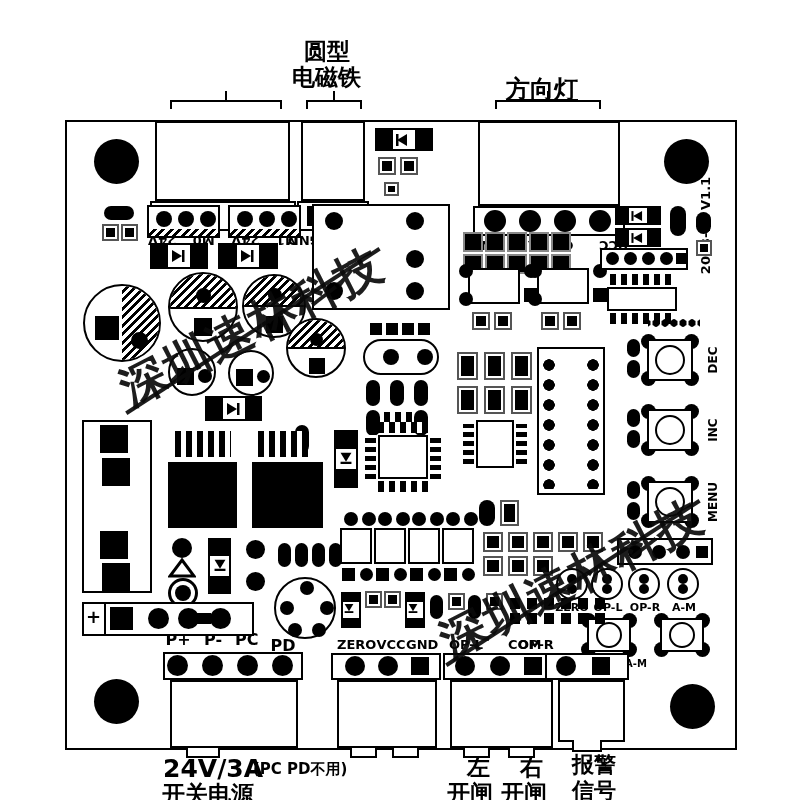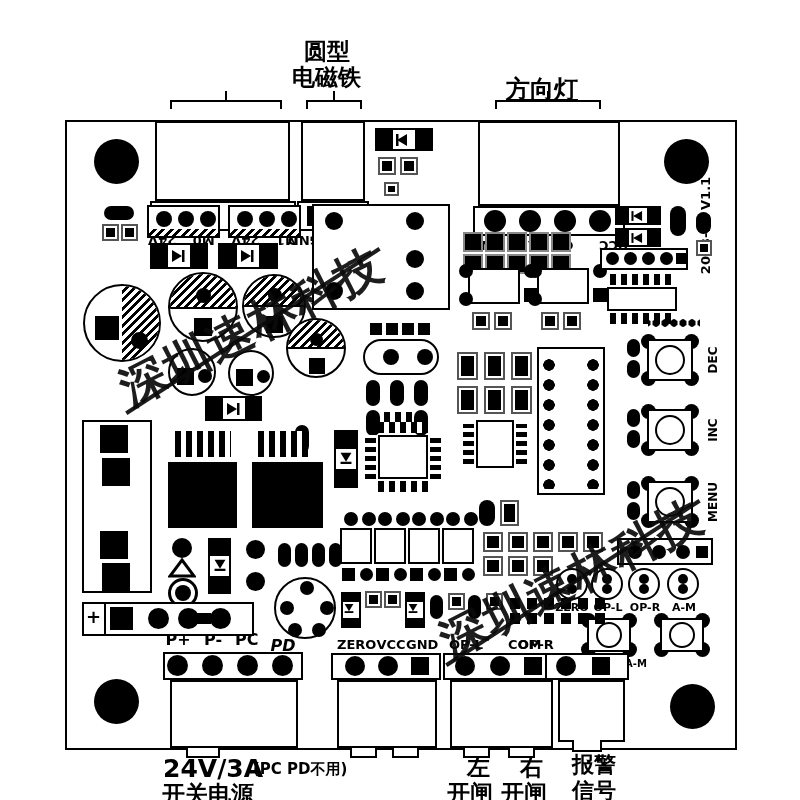--- a/index.html
+++ b/index.html
@@ -194,21 +194,21 @@
 
   <div class="box" style="left:617px;top:538px;width:96px;height:27px;"></div>
   <div class="prd" style="left:628px;top:545px;width:14px;height:14px;"></div>
   <div class="prd" style="left:652px;top:545px;width:14px;height:14px;"></div>
   <div class="prd" style="left:676px;top:545px;width:14px;height:14px;"></div>
   <div class="psq" style="left:696px;top:546px;width:12px;height:12px;"></div>
 
   <div class="lbl" style="left:165px;top:630px;width:26px;text-align:center;font-size:16px;">P+</div>
   <div class="lbl" style="left:200px;top:630px;width:26px;text-align:center;font-size:16px;">P-</div>
   <div class="lbl" style="left:235px;top:630px;width:26px;font-size:16px;">PC</div>
-  <div class="lbl" style="left:270px;top:636px;width:26px;text-align:center;font-size:16px;font-style:italic;">PD</div>
+  <div class="lbl" style="left:270px;top:636px;width:26px;text-align:center;font-size:16px;">PD</div>
   <div class="box" style="left:163px;top:652px;width:140px;height:28px;"></div>
   <div class="prd" style="left:167px;top:655px;width:21px;height:21px;"></div>
   <div class="prd" style="left:202px;top:655px;width:21px;height:21px;"></div>
   <div class="prd" style="left:237px;top:655px;width:21px;height:21px;"></div>
   <div class="prd" style="left:272px;top:655px;width:21px;height:21px;"></div>
   <div class="box" style="left:170px;top:680px;width:128px;height:68px;"></div>
   <div class="tab" style="left:186px;top:748px;width:34px;height:10px;"></div>
 
   <div class="lbl" style="left:337px;top:637px;width:38px;text-align:center;font-size:13px;">ZERO</div>
   <div class="lbl" style="left:375px;top:637px;width:32px;text-align:center;font-size:13px;">VCC</div>

